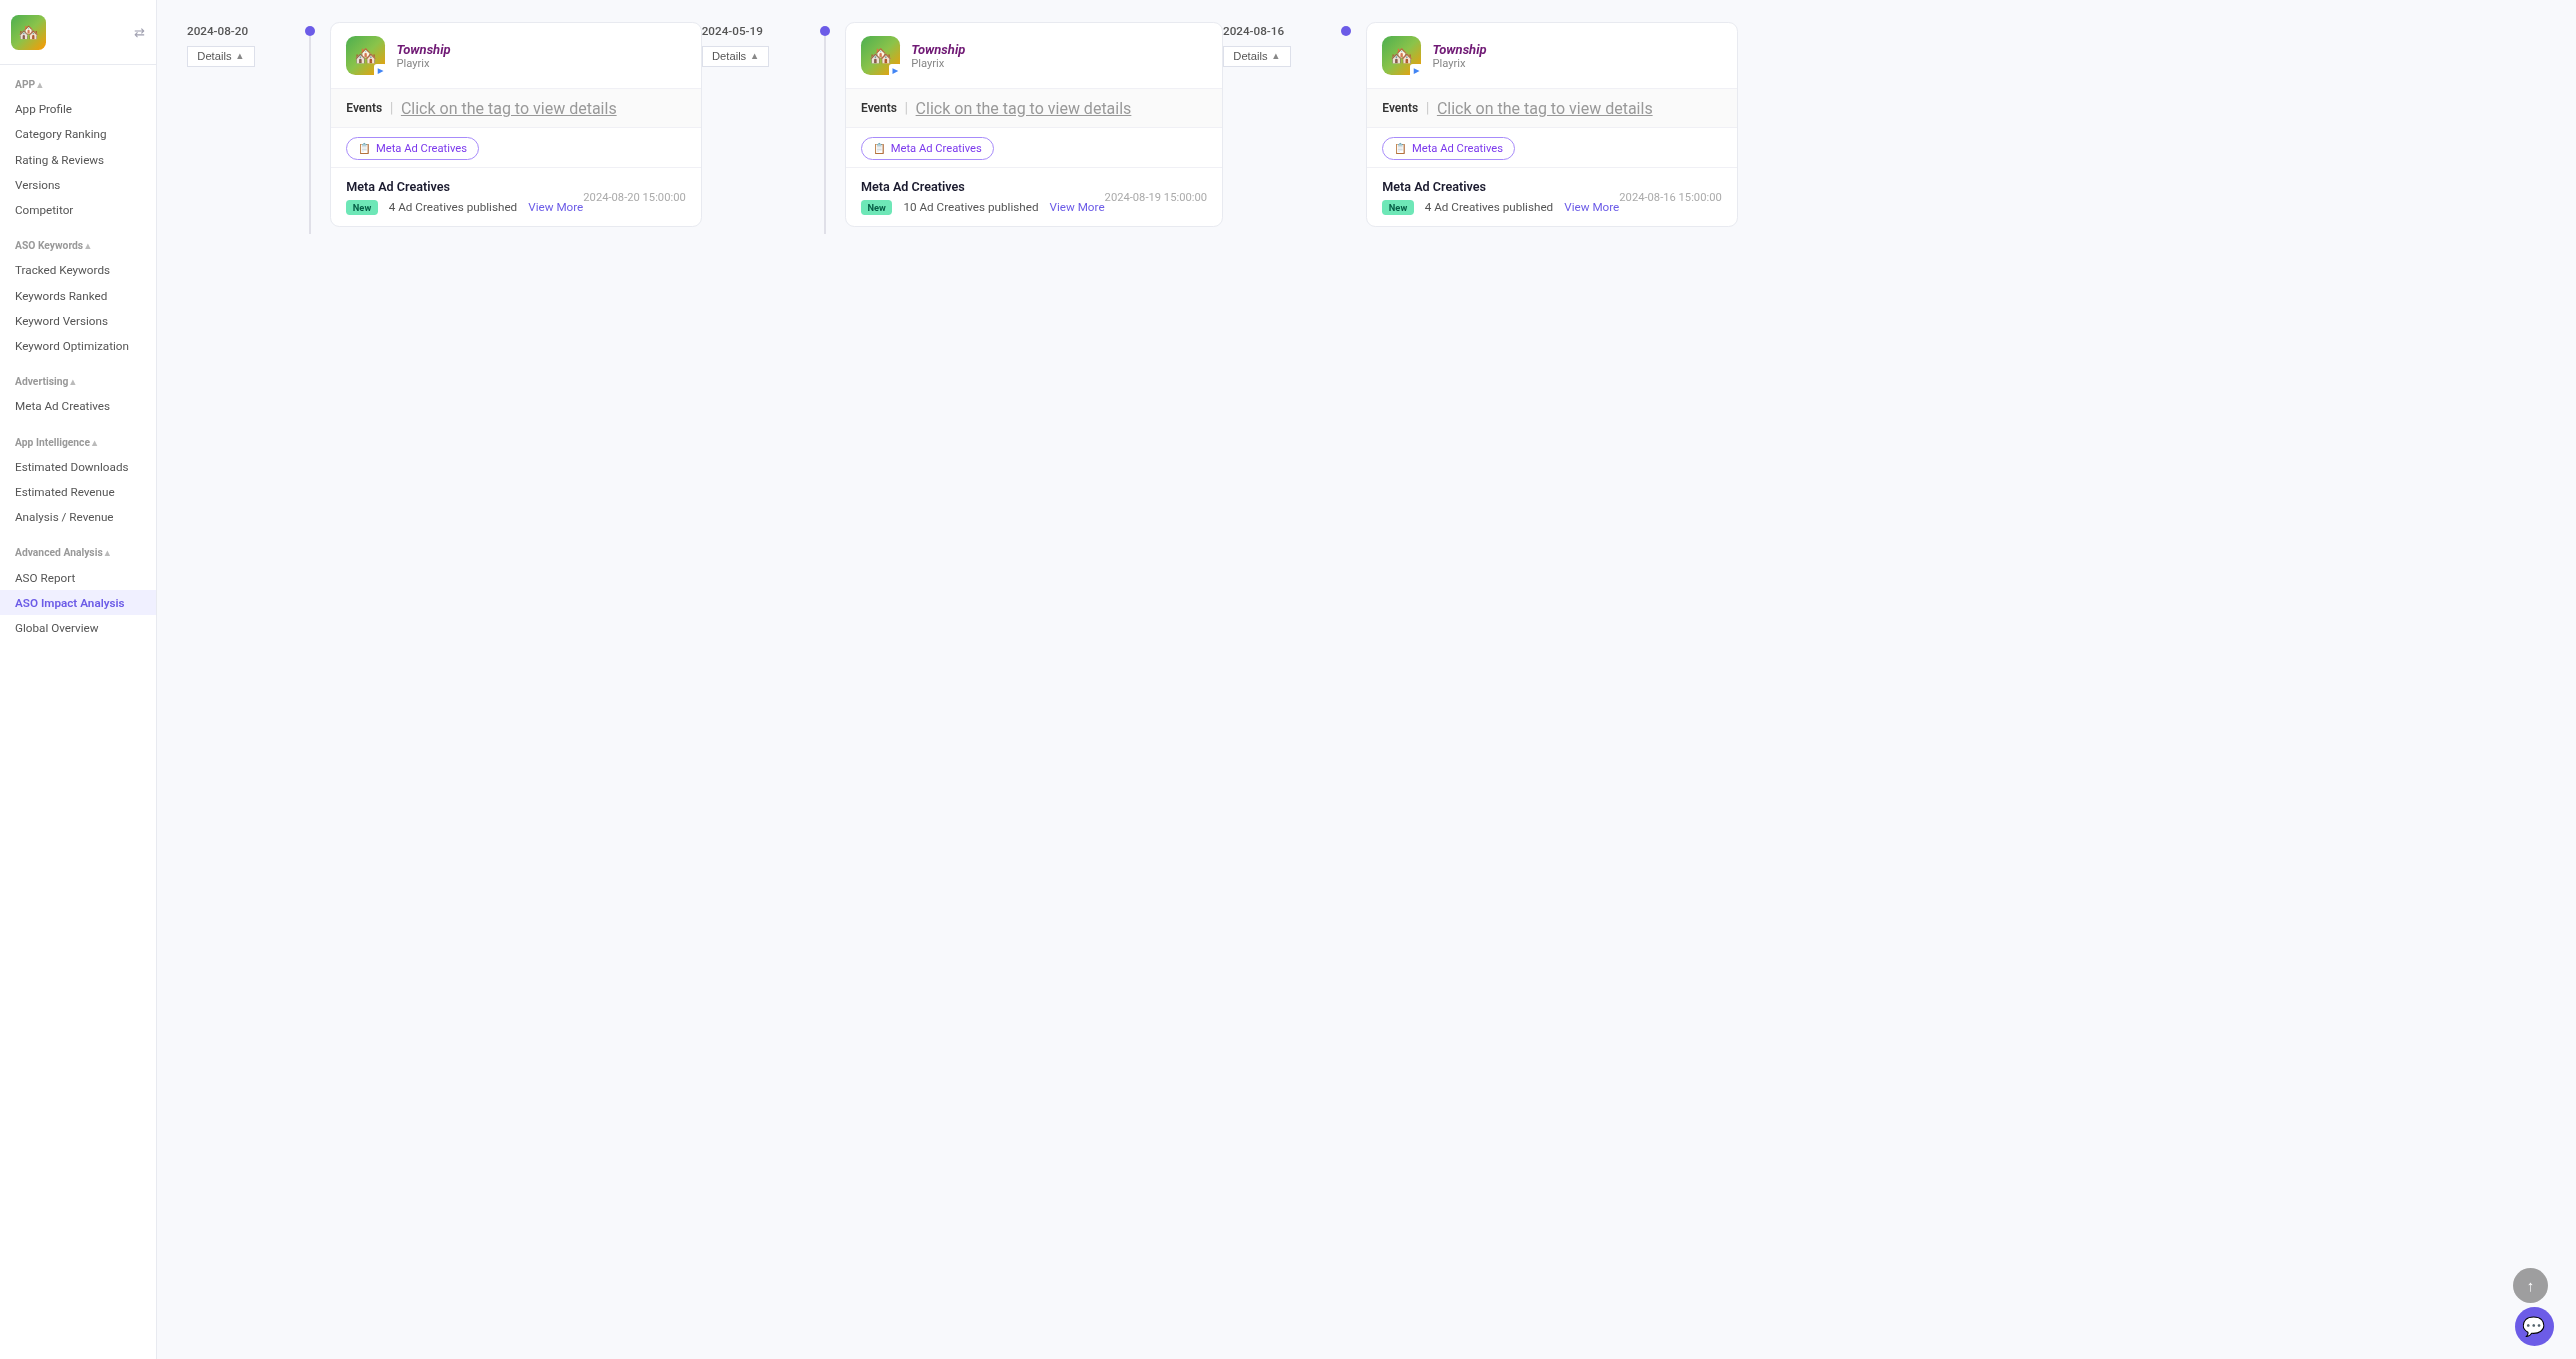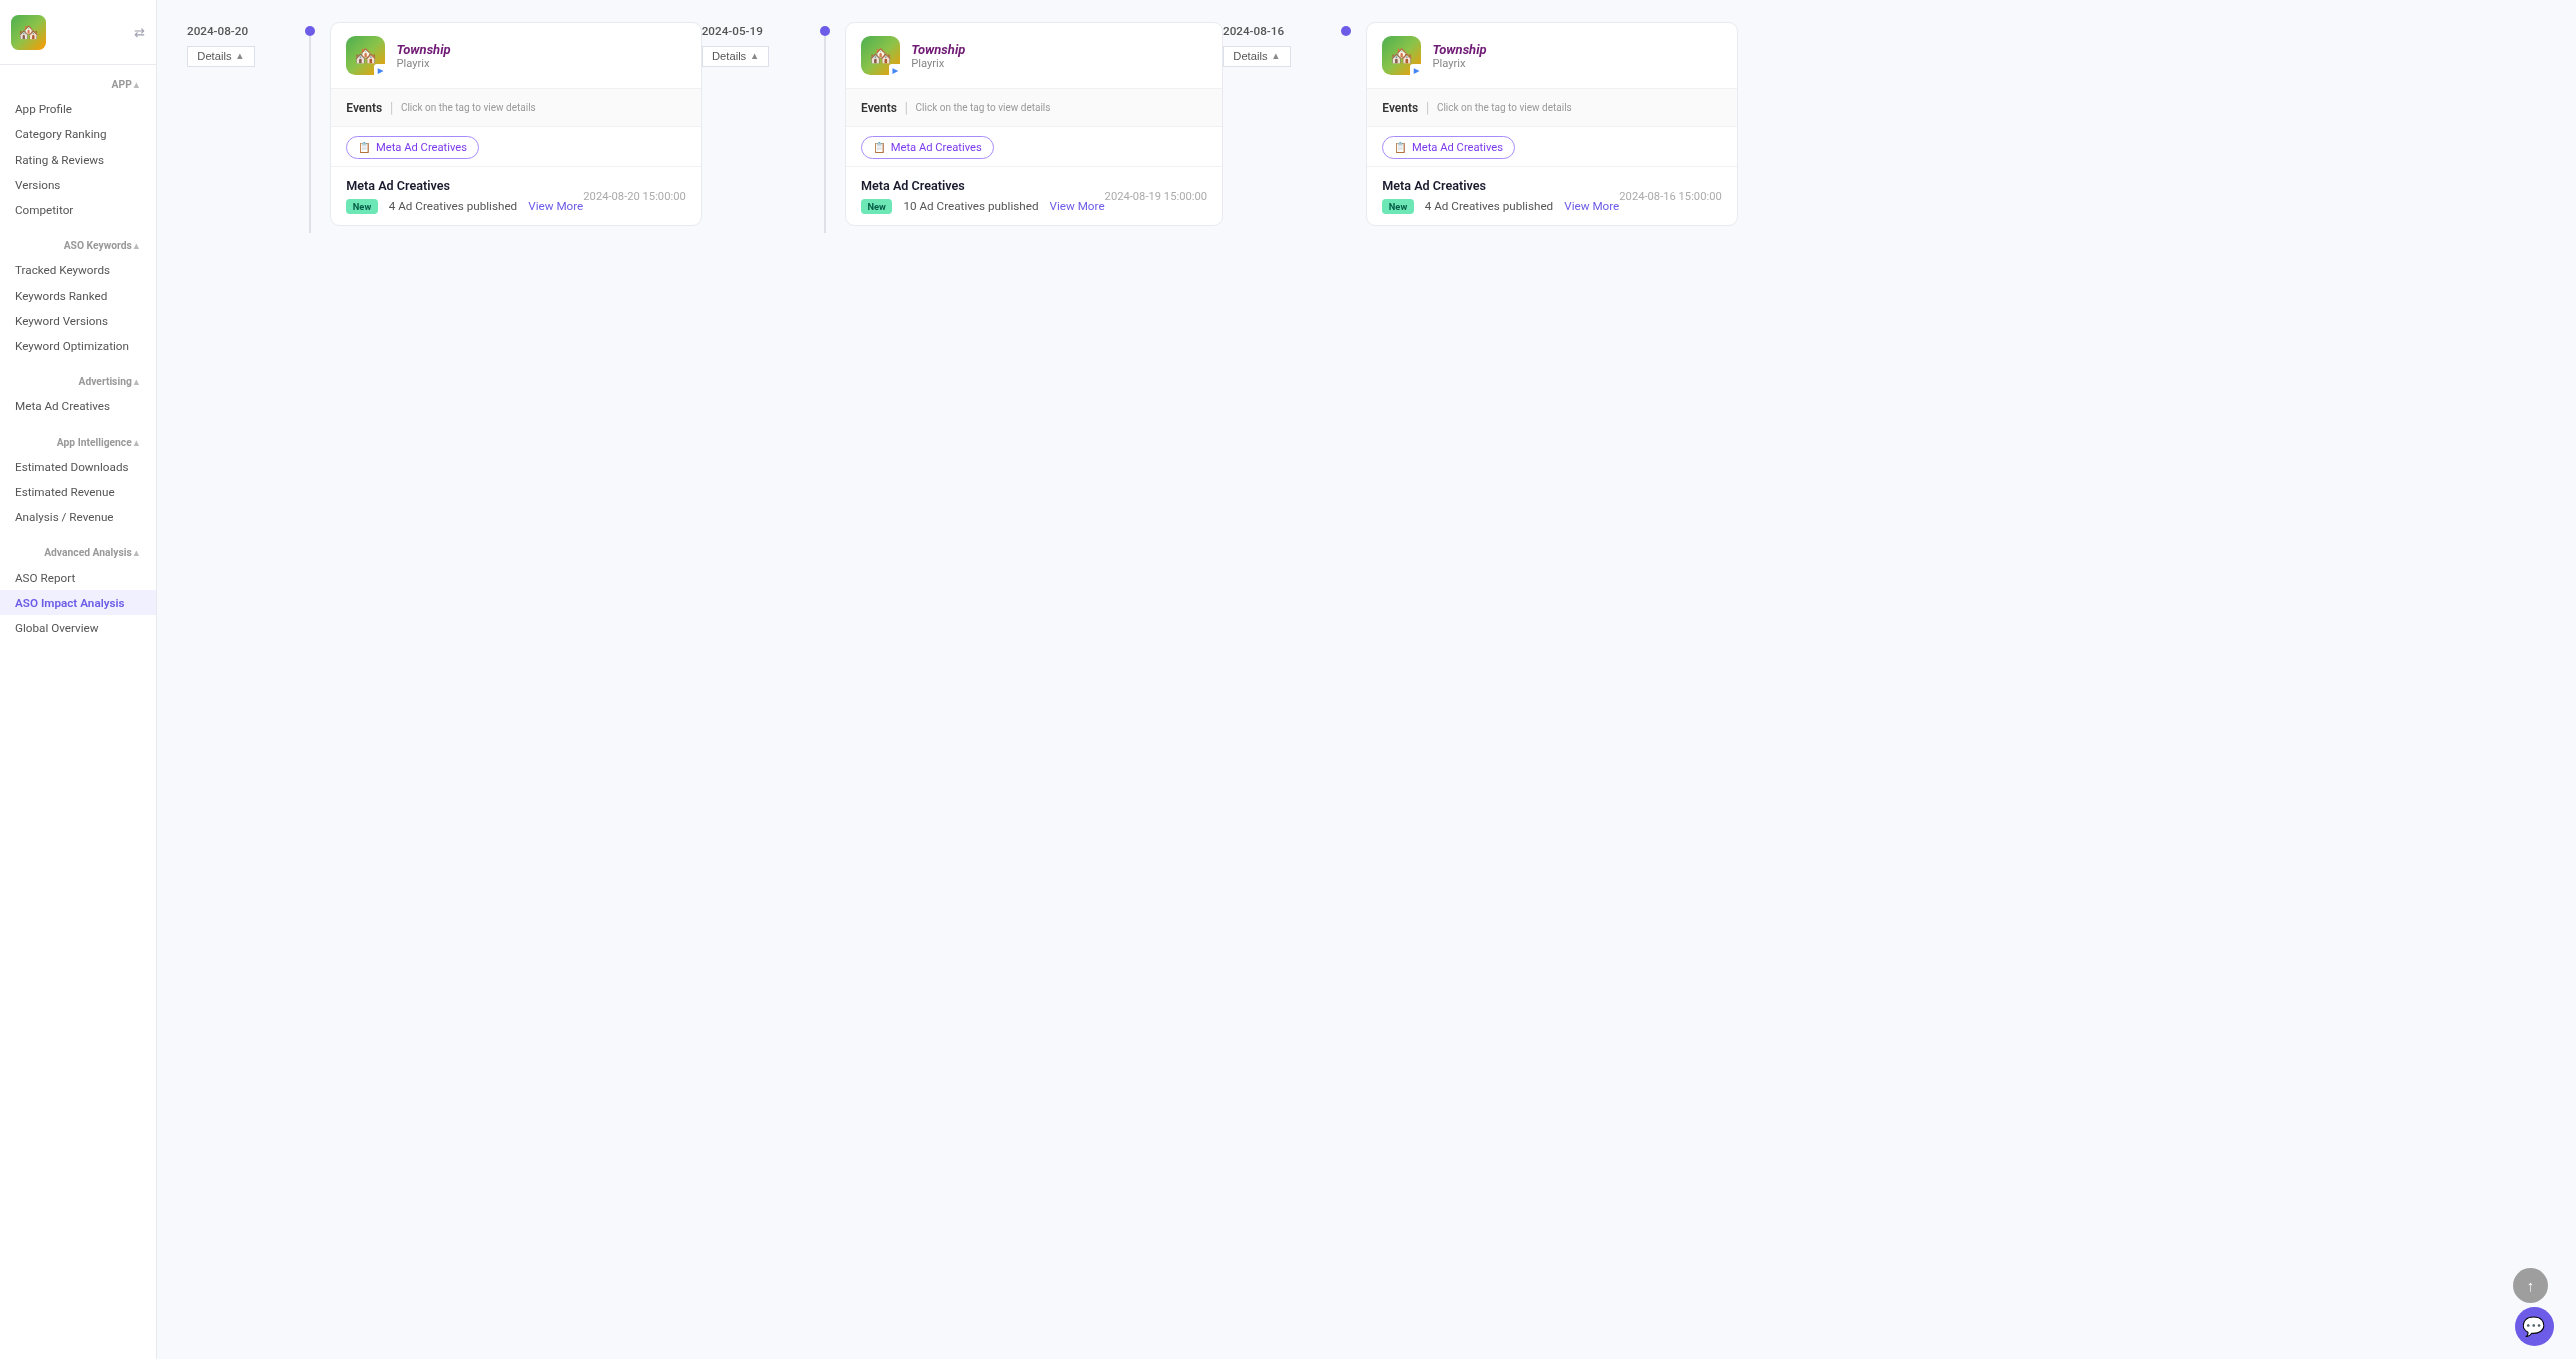--- a/index.html
+++ b/index.html
@@ -48,21 +48,21 @@
     }
 
     .nav-section { padding: 9.3px 0 3.7px 0; }
     .nav-section-title {
       font-size: 10.3px;
       font-weight: 700;
       color: #999;
       padding: 3.7px 15px 5.6px 15px;
       display: flex;
       align-items: center;
-      justify-content: flex-end;
+      justify-content: flex-start;
       cursor: pointer;
     }
     .nav-section-title .arrow { font-size: 9.3px; color: #bbb; }
 
     .nav-item {
       font-size: 11.7px;
       color: #555;
       padding: 5.6px 15px;
       cursor: pointer;
       border-radius: 0;
@@ -190,21 +190,21 @@
     .events-row {
       display: flex;
       align-items: center;
       gap: 7.5px;
       padding: 9.3px 15px;
       background: #fafafa;
       border-bottom: 0.9px solid #f0f0f5;
     }
     .events-label { font-weight: 600; font-size: 12px; color: #333; }
     .events-divider { color: #ccc; }
-    .events-hint { font-size: 10px; color: #999; }
+    .events-hint { font-size: 16px; color: #999; text-decoration: underline; }
 
     .event-tag {
       display: flex;
       align-items: center;
       gap: 4.7px;
       background: #fff;
       border: 1.4px solid #a78bfa;
       border-radius: 15px;
       padding: 3.7px 11.2px;
       font-size: 11.2px;

